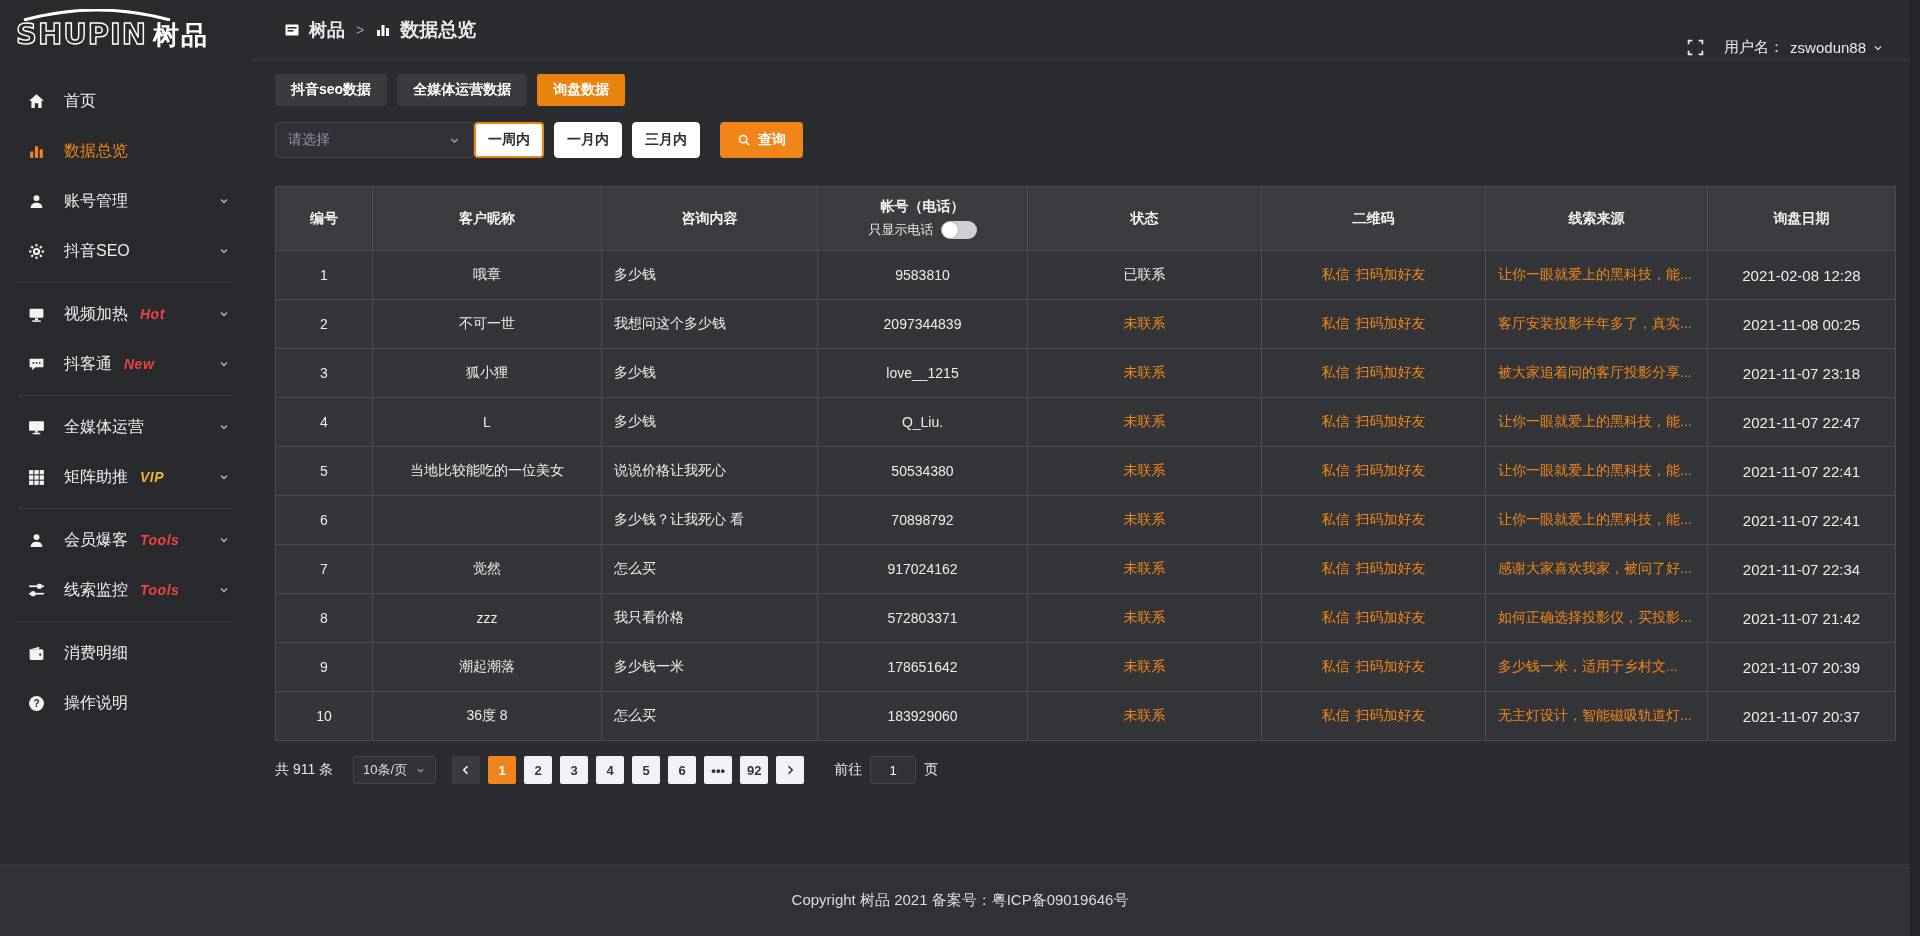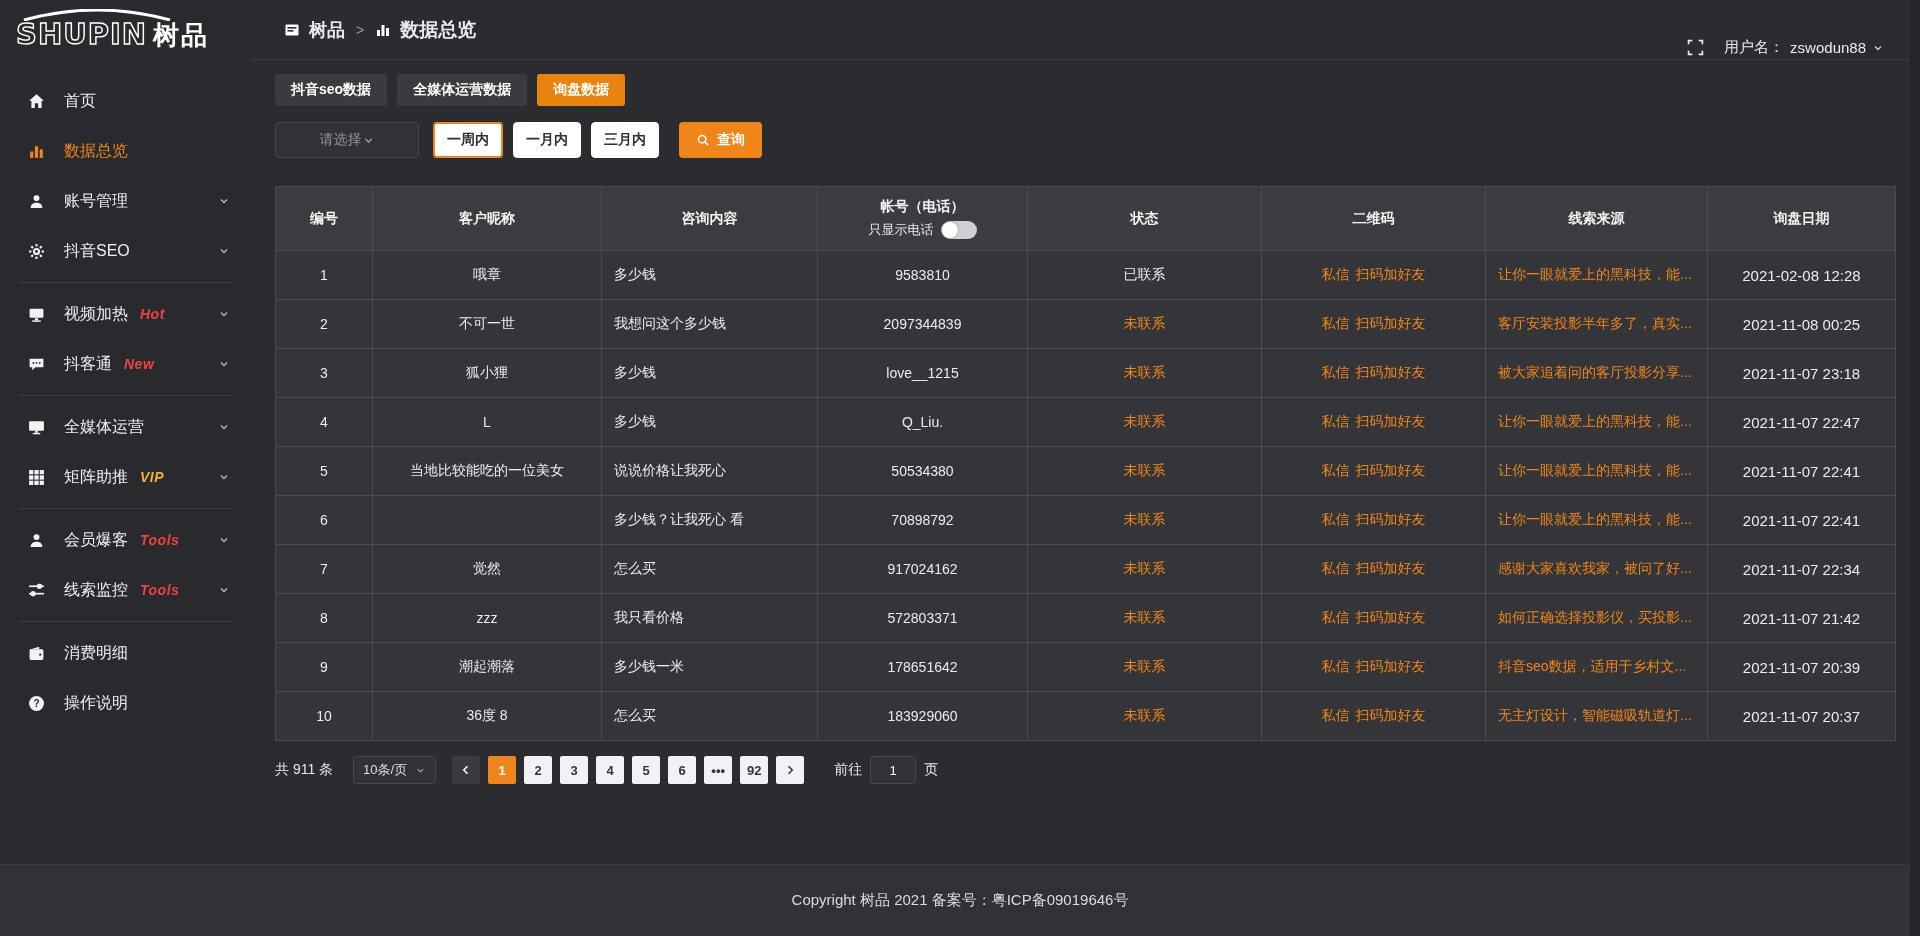--- a/index.html
+++ b/index.html
@@ -50,23 +50,23 @@
   .fs-icon { display:flex; color:#e8e9eb; cursor:pointer; } .fs-icon svg { width:17px; height:17px; }
   .user-dd { display:flex; align-items:center; gap:6px; cursor:pointer; font-size:15px; }
   .user-dd svg { width:12px; height:12px; color:#cfd1d4; }
 
   .content { padding:14px 25px 0; flex:1; }
   .tabs { display:flex; gap:10px; }
   .tab { height:32px; padding:0 16px; background:#3a3b3f; color:#fff; font-size:14px; display:flex; align-items:center; border-radius:3px; cursor:pointer; font-weight:600; }
   .tab.active { background:#e8830d; }
 
   .filter-row { margin-top:16px; display:flex; align-items:center; }
-  .select { width:144px; height:36px; background:#313237; border:1px solid #46474c; border-radius:4px; display:flex; align-items:center; justify-content:center; padding:0 12px; color:#8f939a; cursor:pointer; }
+  .select { width:199px; height:36px; background:#313237; border:1px solid #46474c; border-radius:4px; display:flex; align-items:center; justify-content:space-between; padding:0 12px; color:#8f939a; cursor:pointer; }
   .select svg { width:13px; height:13px; color:#8f939a; }
-  .range-group { display:flex; gap:10px; margin-left:14px; }
+  .range-group { display:flex; gap:10px; }
   .range-btn { height:36px; min-width:62px; padding:0 12px; background:#fff; color:#2f3033; border:1px solid #fff; border-radius:4px; display:flex; align-items:center; justify-content:center; font-size:14px; cursor:pointer; font-weight:600; }
   .range-btn.active { border:2px solid #f08519; }
   .search-btn { height:36px; margin-left:20px; padding:0 17px; background:#f08519; border-radius:4px; color:#fff; display:flex; align-items:center; gap:7px; font-size:14px; cursor:pointer; font-weight:600; }
   .search-btn svg { width:14px; height:14px; }
 
   
   .table-wrap { margin-top:28px; }
   table { border-collapse:collapse; table-layout:fixed; width:1620px; }
   th, td { border:1px solid #4b4c50; padding:0 12px; white-space:nowrap; overflow:hidden; text-align:center; }
   th { background:#3b3c40; height:64px; font-weight:600; font-size:14px; color:#f3f3f4; }
@@ -476,21 +476,21 @@
                 <td class="cell-left"><span class="link">如何正确选择投影仪，买投影...</span></td>
                 <td style="font-size: 15px;">2021-11-07 21:42</td>
               </tr>
               <tr>
                 <td>9</td>
                 <td>潮起潮落</td>
                 <td class="cell-left">多少钱一米</td>
                 <td>178651642</td>
                 <td class="status-un">未联系</td>
                 <td class="qr-cell"><span class="link">私信</span><span class="link">扫码加好友</span></td>
-                <td class="cell-left"><span class="link">抖音seo数据，适用于乡村文...</span></td>
+                <td class="cell-left"><span class="link">多少钱一米，适用于乡村文...</span></td>
                 <td style="font-size: 15px;">2021-11-07 20:39</td>
               </tr>
               <tr>
                 <td>10</td>
                 <td>36度 8</td>
                 <td class="cell-left">怎么买</td>
                 <td>183929060</td>
                 <td class="status-un">未联系</td>
                 <td class="qr-cell"><span class="link">私信</span><span class="link">扫码加好友</span></td>
                 <td class="cell-left"><span class="link">无主灯设计，智能磁吸轨道灯...</span></td>

